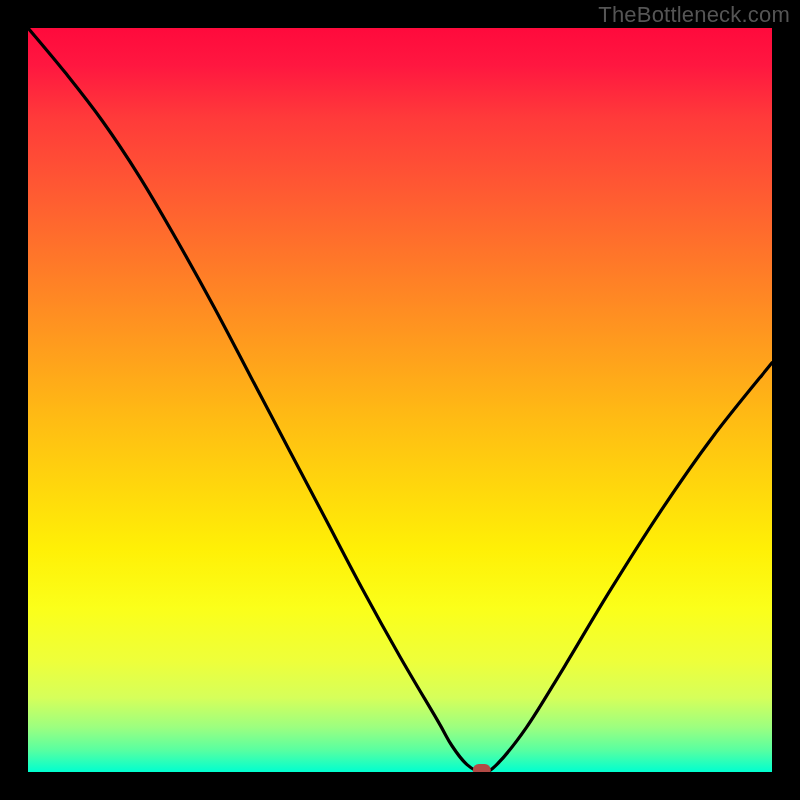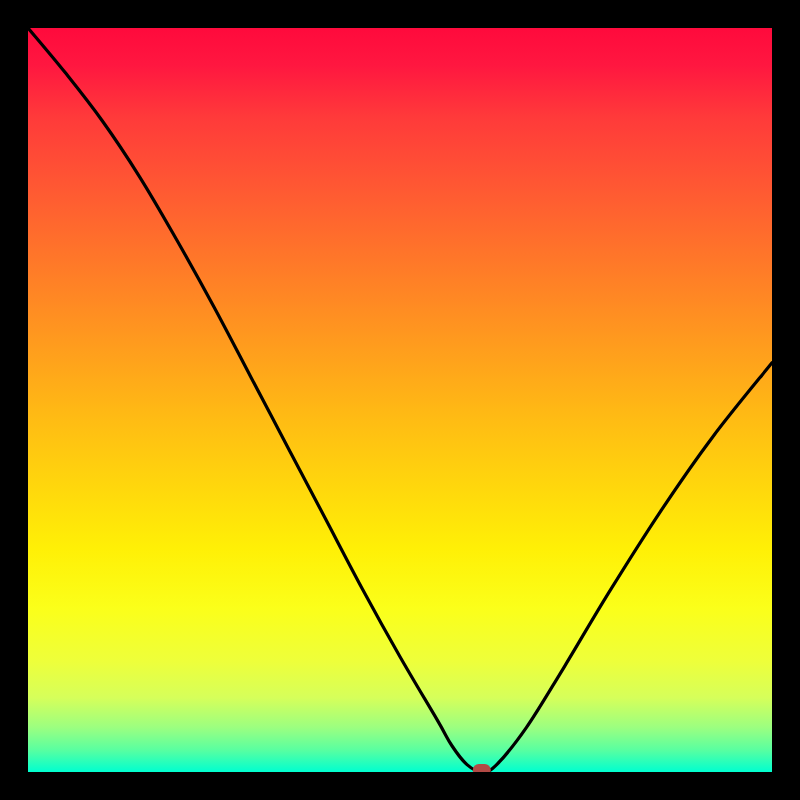--- a/index.html
+++ b/index.html
@@ -72,20 +72,21 @@
     stroke-linejoin: round;
   }
   .marker {
     fill: #b24a45;
   }
 </style>
 </head>
 <body>
 
 <div class="frame">
+  <div class="watermark">TheBottleneck.com</div>
 
   <div class="plot">
     <div class="gradient"></div>
     <svg class="curve" viewBox="0 0 744 744" preserveAspectRatio="none">
       <path d="M 0.0 0.0 C 6.7 8.0, 23.8 27.9, 37.2 44.6 C 50.6 61.4, 61.0 74.3, 74.4 93.0 C 87.8 111.7, 98.2 127.4, 111.6 148.8 C 125.0 170.2, 135.4 188.6, 148.8 212.0 C 162.2 235.5, 172.6 254.2, 186.0 279.0 C 199.4 303.8, 209.8 324.2, 223.2 349.7 C 236.6 375.1, 247.0 394.9, 260.4 420.4 C 273.8 445.8, 284.2 465.6, 297.6 491.0 C 311.0 516.5, 321.4 536.9, 334.8 561.7 C 348.2 586.5, 358.6 605.2, 372.0 628.7 C 385.4 652.1, 399.8 675.8, 409.2 691.9 C 418.6 708.0, 418.7 709.9, 424.1 718.0 C 429.4 726.0, 433.6 731.9, 439.0 736.6 C 444.3 741.2, 448.5 744.0, 453.8 744.0 C 459.2 744.0, 460.7 744.6, 468.7 736.6 C 476.8 728.5, 486.4 716.8, 498.5 699.4 C 510.5 682.0, 520.9 663.9, 535.7 639.8 C 550.4 615.7, 562.9 593.6, 580.3 565.4 C 597.7 537.3, 613.7 511.7, 632.4 483.6 C 651.1 455.5, 664.4 436.0, 684.5 409.2 C 704.6 382.4, 733.3 348.2, 744.0 334.8"></path>
       <rect class="marker" x="444.8" y="736.0" width="18" height="12" rx="6" ry="6" fill="#b24a45"></rect>
     </svg>
   </div>
 </div>
 

